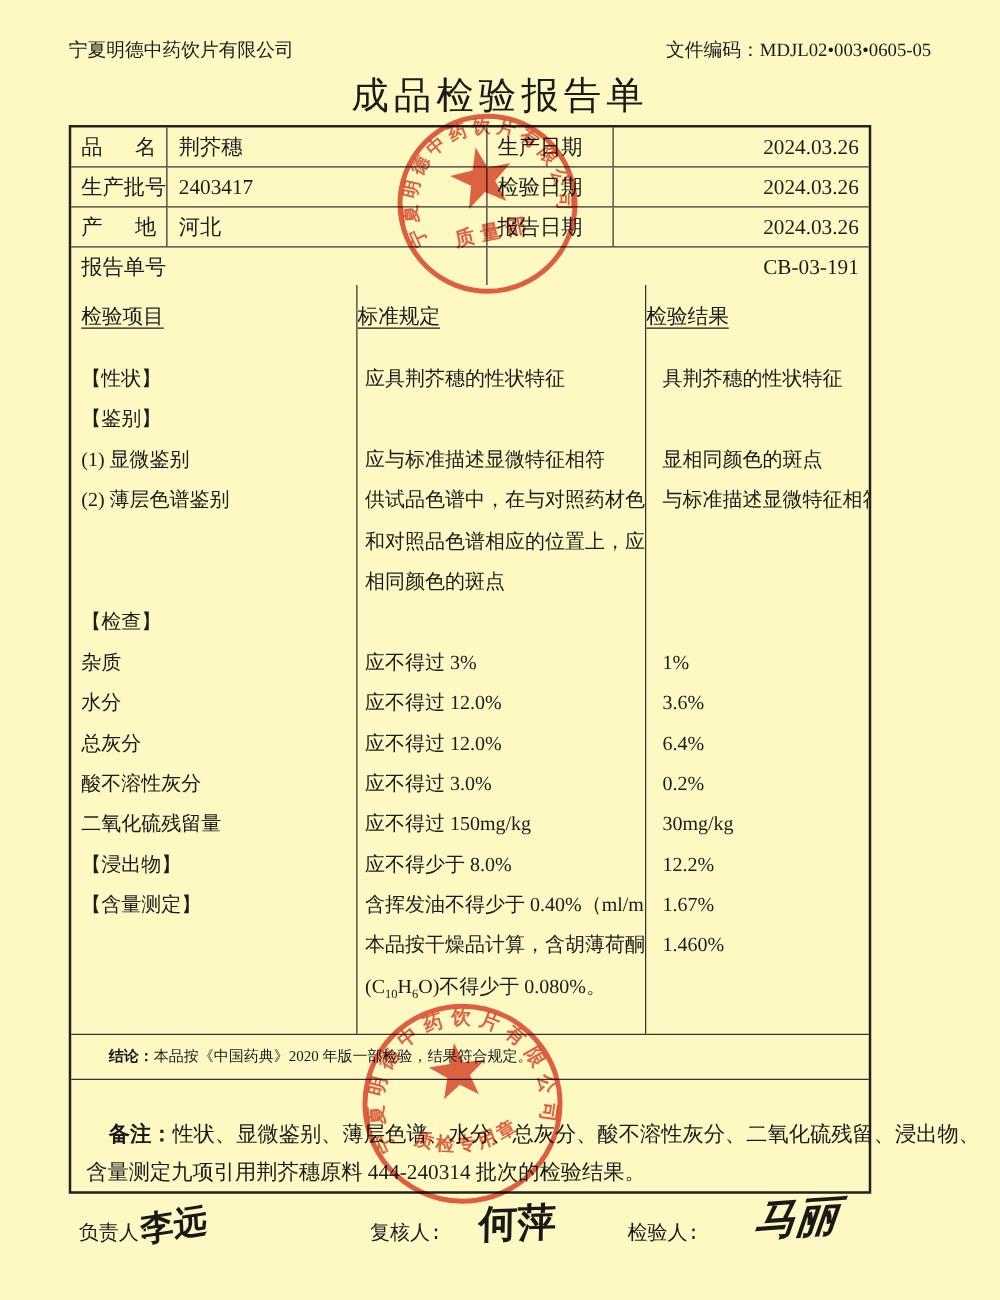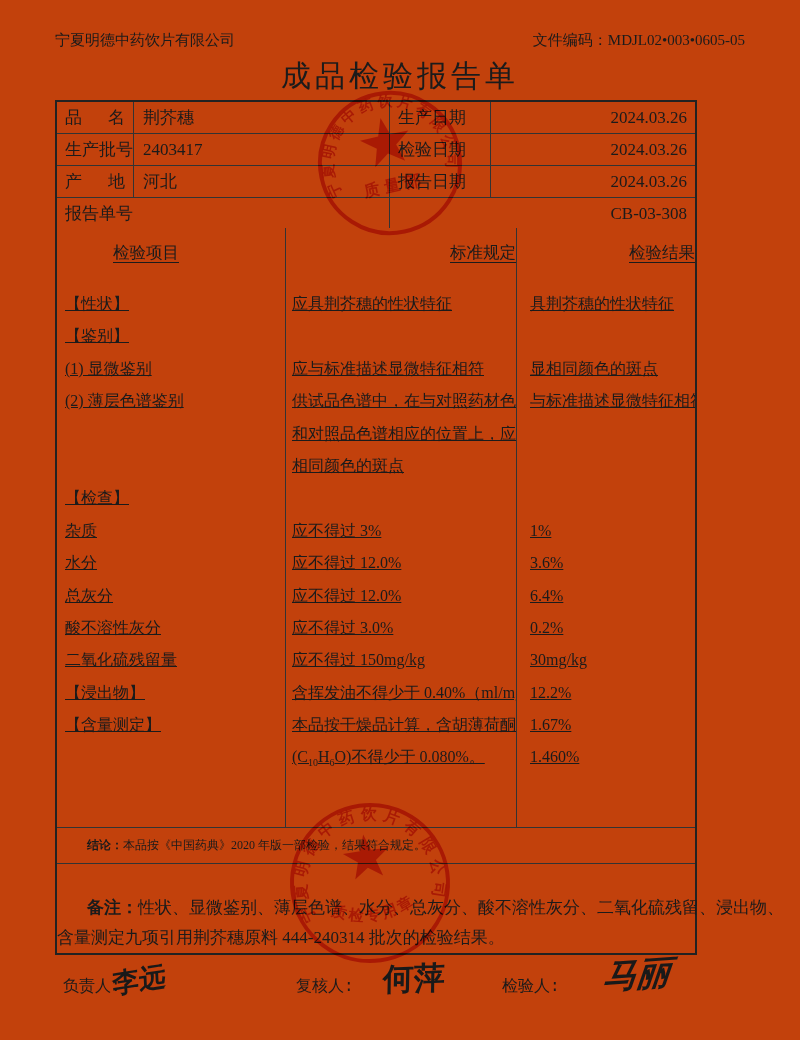--- a/index.html
+++ b/index.html
@@ -4,21 +4,21 @@
 <style>
   * { margin:0; padding:0; box-sizing:border-box; }
   html,body { width:800px; height:1040px; }
   body {
     background:#ffffff;
     font-family:"Liberation Serif","DejaVu Serif",serif;
     color:#1b1b1b;
     position:relative;
     overflow:hidden;
   }
-  .page { position:absolute; inset:0; background:#c2410c; }
+  .page { position:absolute; inset:0; background:#fef9c3; }
 
   
   .tophead {
     position:absolute; top:31px; left:55px; right:55px;
     display:flex; justify-content:space-between; font-size:15px;
   }
   .doc-title {
     position:absolute; top:56px; left:0; right:0;
     text-align:center; font-size:30px; font-weight:normal; letter-spacing:4px;
   }
@@ -37,34 +37,34 @@
   .icell.dval { padding-left:8px;text-align:right; }
 
   
   .content { display:flex; height:622px; border-bottom:1px solid #333; }
   .ccol { height:100%; overflow:hidden; }
   .ccol.c1 { width:229px; border-right:1px solid #333; }
   .ccol.c2 { width:231px; border-right:1px solid #333; }
   .ccol.c3 { flex:1; }
   .chead { height:60px; padding-top:14px; font-size:16.5px; }
   .c1 .chead { padding-left:8px; }
-  .c2 .chead, .c3 .chead { text-align:right; }
-  .chead span { text-decoration:underline; text-underline-offset:4px;margin-left:48px; }
-  .cline { height:32.4px; line-height:32.4px; font-size:16px; white-space:nowrap;text-decoration:underline; }
+  .c2 .chead, .c3 .chead { text-align:left; }
+  .chead span { text-decoration:underline; text-underline-offset:4px; }
+  .cline { height:32.4px; line-height:32.4px; font-size:16px; white-space:nowrap; }
   .c1 .cline { padding-left:8px; }
   .c2 .cline { padding-left:6px; }
   .c3 .cline { padding-left:13px; }
   sub { font-size:10px; }
 
   
   .concl { height:37px; line-height:35px; border-bottom:1px solid #333; font-size:12px; padding-left:30px; white-space:nowrap; }
   .b { font-weight:bold; }
   .remark { flex:1; font-size:17px; line-height:30px; padding-top:3px;margin-top:26px; }
   .remark .l1 { padding-left:30px; white-space:nowrap; }
-  .remark .l2 { padding-left:0; white-space:nowrap; }
+  .remark .l2 { padding-left:12px; white-space:nowrap; }
 
   
   .footer { position:absolute; left:55px; right:55px; top:970px; height:66px; font-size:16px;font-family:Liberation Mono, monospace; }
   .fgroup { position:absolute; top:6px; }
   .fg1 { left:8px; } .fg2 { left:241px; } .fg3 { left:447px; }
   .sig { position:absolute; color:#191919; font-weight:bold; white-space:nowrap; }
   .sig1 { left:57px; top:-8px; font-size:27px; transform:rotate(-9deg) skewX(-6deg); }
   .sig2 { left:328px; top:-12px; font-size:31px; transform:rotate(-2deg) skewX(-3deg); }
   .sig3 { left:548px; top:-18px; font-size:34px; font-style:italic; transform:rotate(-4deg) skewX(-10deg); }
 
@@ -103,21 +103,21 @@
       <div class="icell dval">2024.03.26</div>
     </div>
     <div class="inforow">
       <div class="icell bdr jst">产地</div>
       <div class="icell bdr val">河北</div>
       <div class="icell bdr">报告日期</div>
       <div class="icell dval">2024.03.26</div>
     </div>
     <div class="inforow last">
       <div class="icell bdr">报告单号</div>
-      <div class="icell dval">CB-03-308</div>
+      <div class="icell dval">CB-03-191</div>
     </div>
 
     <div class="content">
 
       <div class="ccol c1">
         <div class="chead"><span>检验项目</span></div>
         <div class="cline">【性状】</div>
         <div class="cline">【鉴别】</div>
         <div class="cline">(1) 显微鉴别</div>
         <div class="cline">(2) 薄层色谱鉴别</div>
@@ -142,20 +142,21 @@
         <div class="cline">应与标准描述显微特征相符</div>
         <div class="cline">供试品色谱中，在与对照药材色谱</div>
         <div class="cline">和对照品色谱相应的位置上，应显</div>
         <div class="cline">相同颜色的斑点</div>
         <div class="cline"></div>
         <div class="cline">应不得过 3%</div>
         <div class="cline">应不得过 12.0%</div>
         <div class="cline">应不得过 12.0%</div>
         <div class="cline">应不得过 3.0%</div>
         <div class="cline">应不得过 150mg/kg</div>
+        <div class="cline">应不得少于 8.0%</div>
         <div class="cline">含挥发油不得少于 0.40%（ml/mg）</div>
         <div class="cline">本品按干燥品计算，含胡薄荷酮</div>
         <div class="cline"><span>(C</span><sub>10</sub><span>H</span><sub>6</sub><span>O)不得少于 0.080%。</span></div>
       </div>
 
       <div class="ccol c3">
         <div class="chead"><span>检验结果</span></div>
         <div class="cline">具荆芥穗的性状特征</div>
         <div class="cline"></div>
         <div class="cline">显相同颜色的斑点</div>

